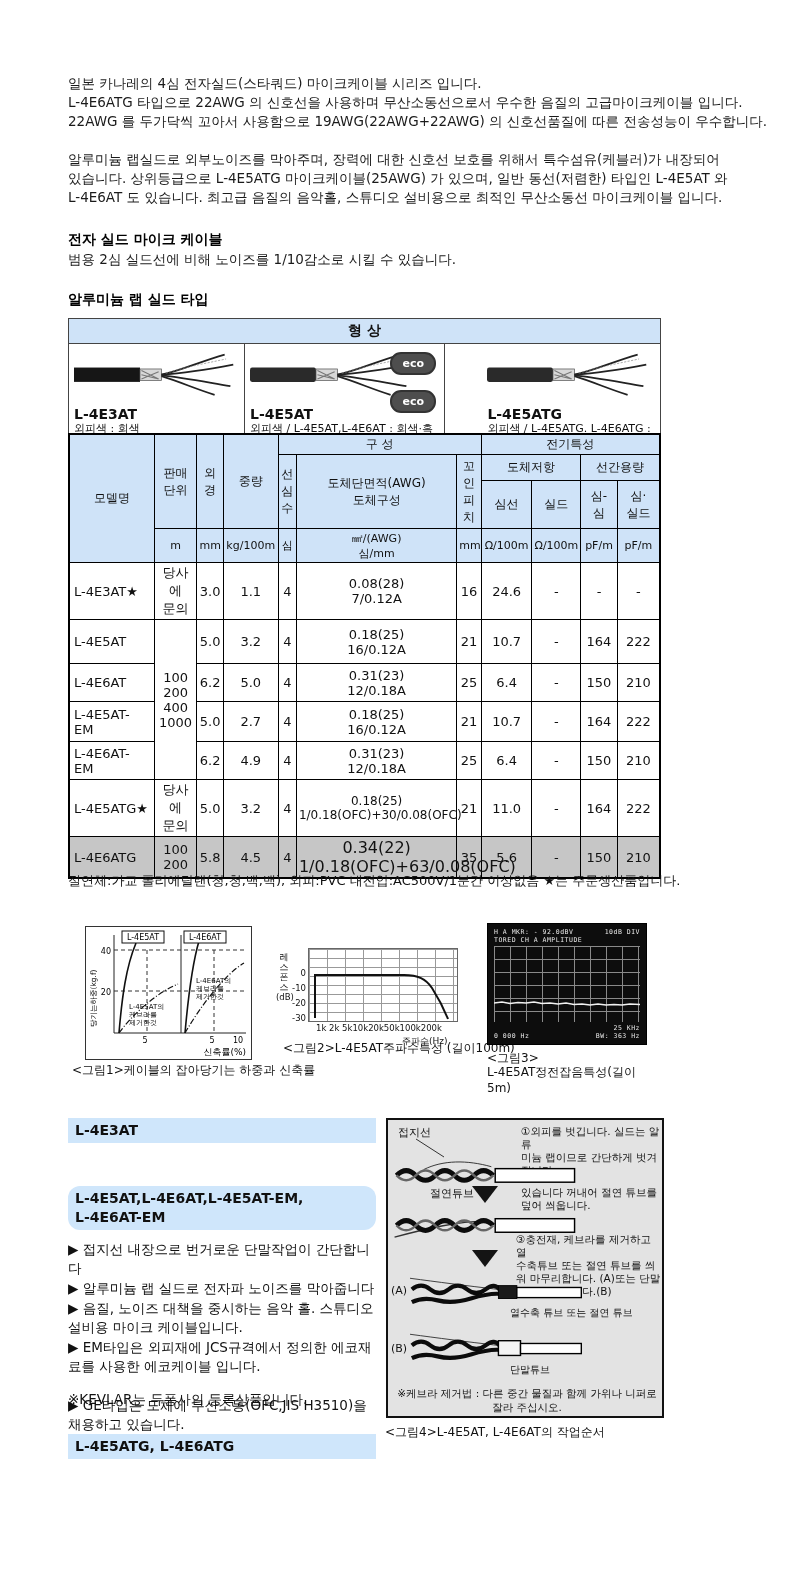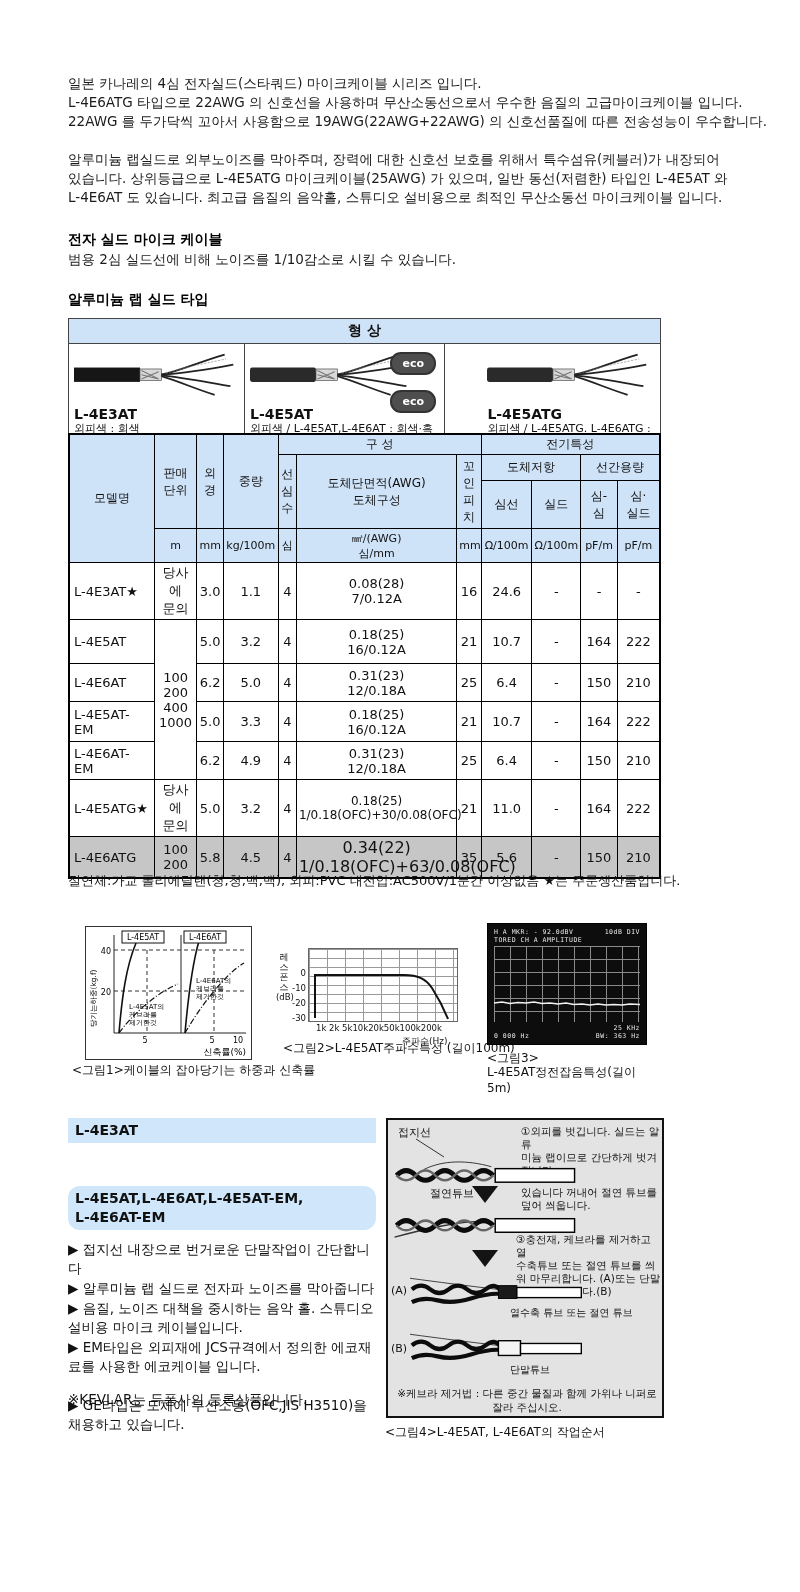--- a/index.html
+++ b/index.html
@@ -225,21 +225,21 @@
       <td>25</td>
       <td>6.4</td>
       <td>-</td>
       <td>150</td>
       <td>210</td>
     </tr>
     <tr style="height:40px">
       <td class="model pre">L-4E5AT-
 EM</td>
       <td>5.0</td>
-      <td>3.3</td>
+      <td>2.7</td>
       <td>4</td>
       <td class="pre">0.18(25)
 16/0.12A</td>
       <td>21</td>
       <td>10.7</td>
       <td>-</td>
       <td>164</td>
       <td>222</td>
     </tr>
     <tr style="height:38px">
@@ -371,20 +371,21 @@
   <div class="abs sec-header pre" style="left:68px;top:1186px;border-radius:12px;">L-4E5AT,L-4E6AT,L-4E5AT-EM,
 L-4E6AT-EM</div>
   <div class="abs" style="left:68px;top:1240px;width:314px;">
     <p class="bullet">▶ 접지선 내장으로 번거로운 단말작업이 간단합니다</p>
     <p class="bullet">▶ 알루미늄 랩 실드로 전자파 노이즈를 막아줍니다</p>
     <p class="bullet">▶ 음질, 노이즈 대책을 중시하는 음악 홀. 스튜디오 설비용 마이크 케이블입니다.</p>
     <p class="bullet">▶ EM타입은 외피재에 JCS규격에서 정의한 에코재료를 사용한 에코케이블 입니다.</p>
   </div>
   <div class="abs bullet" style="left:68px;top:1390px;width:314px;">※KEVLAR는 듀퐁사의 등록상품입니다.</div>
 
+  <div class="abs sec-header" style="left:68px;top:1434px;">L-4E5ATG, L-4E6ATG</div>
   <div class="abs bullet" style="left:68px;top:1396px;width:314px;">▶ GE타입은 도체에 무산소동(OFC,JIS H3510)을 채용하고 있습니다.</div>
 
   <div class="abs diagram-box" style="left:386px;top:1118px;width:278px;height:300px;">
     <div class="abs dg-label" style="left:10px;top:5px;">접지선</div>
     <svg class="abs" style="left:26px;top:17px;" width="40" height="22" viewBox="0 0 40 22">
       <path d="M2,2 L30,20" stroke="#333" stroke-width="1" fill="none"></path>
     </svg>
     <div class="abs dg-step pre" style="left:133px;top:5px;width:142px;">①외피를 벗깁니다. 실드는 알류
 미늄 랩이므로 간단하게 벗겨
 집니다.</div>

